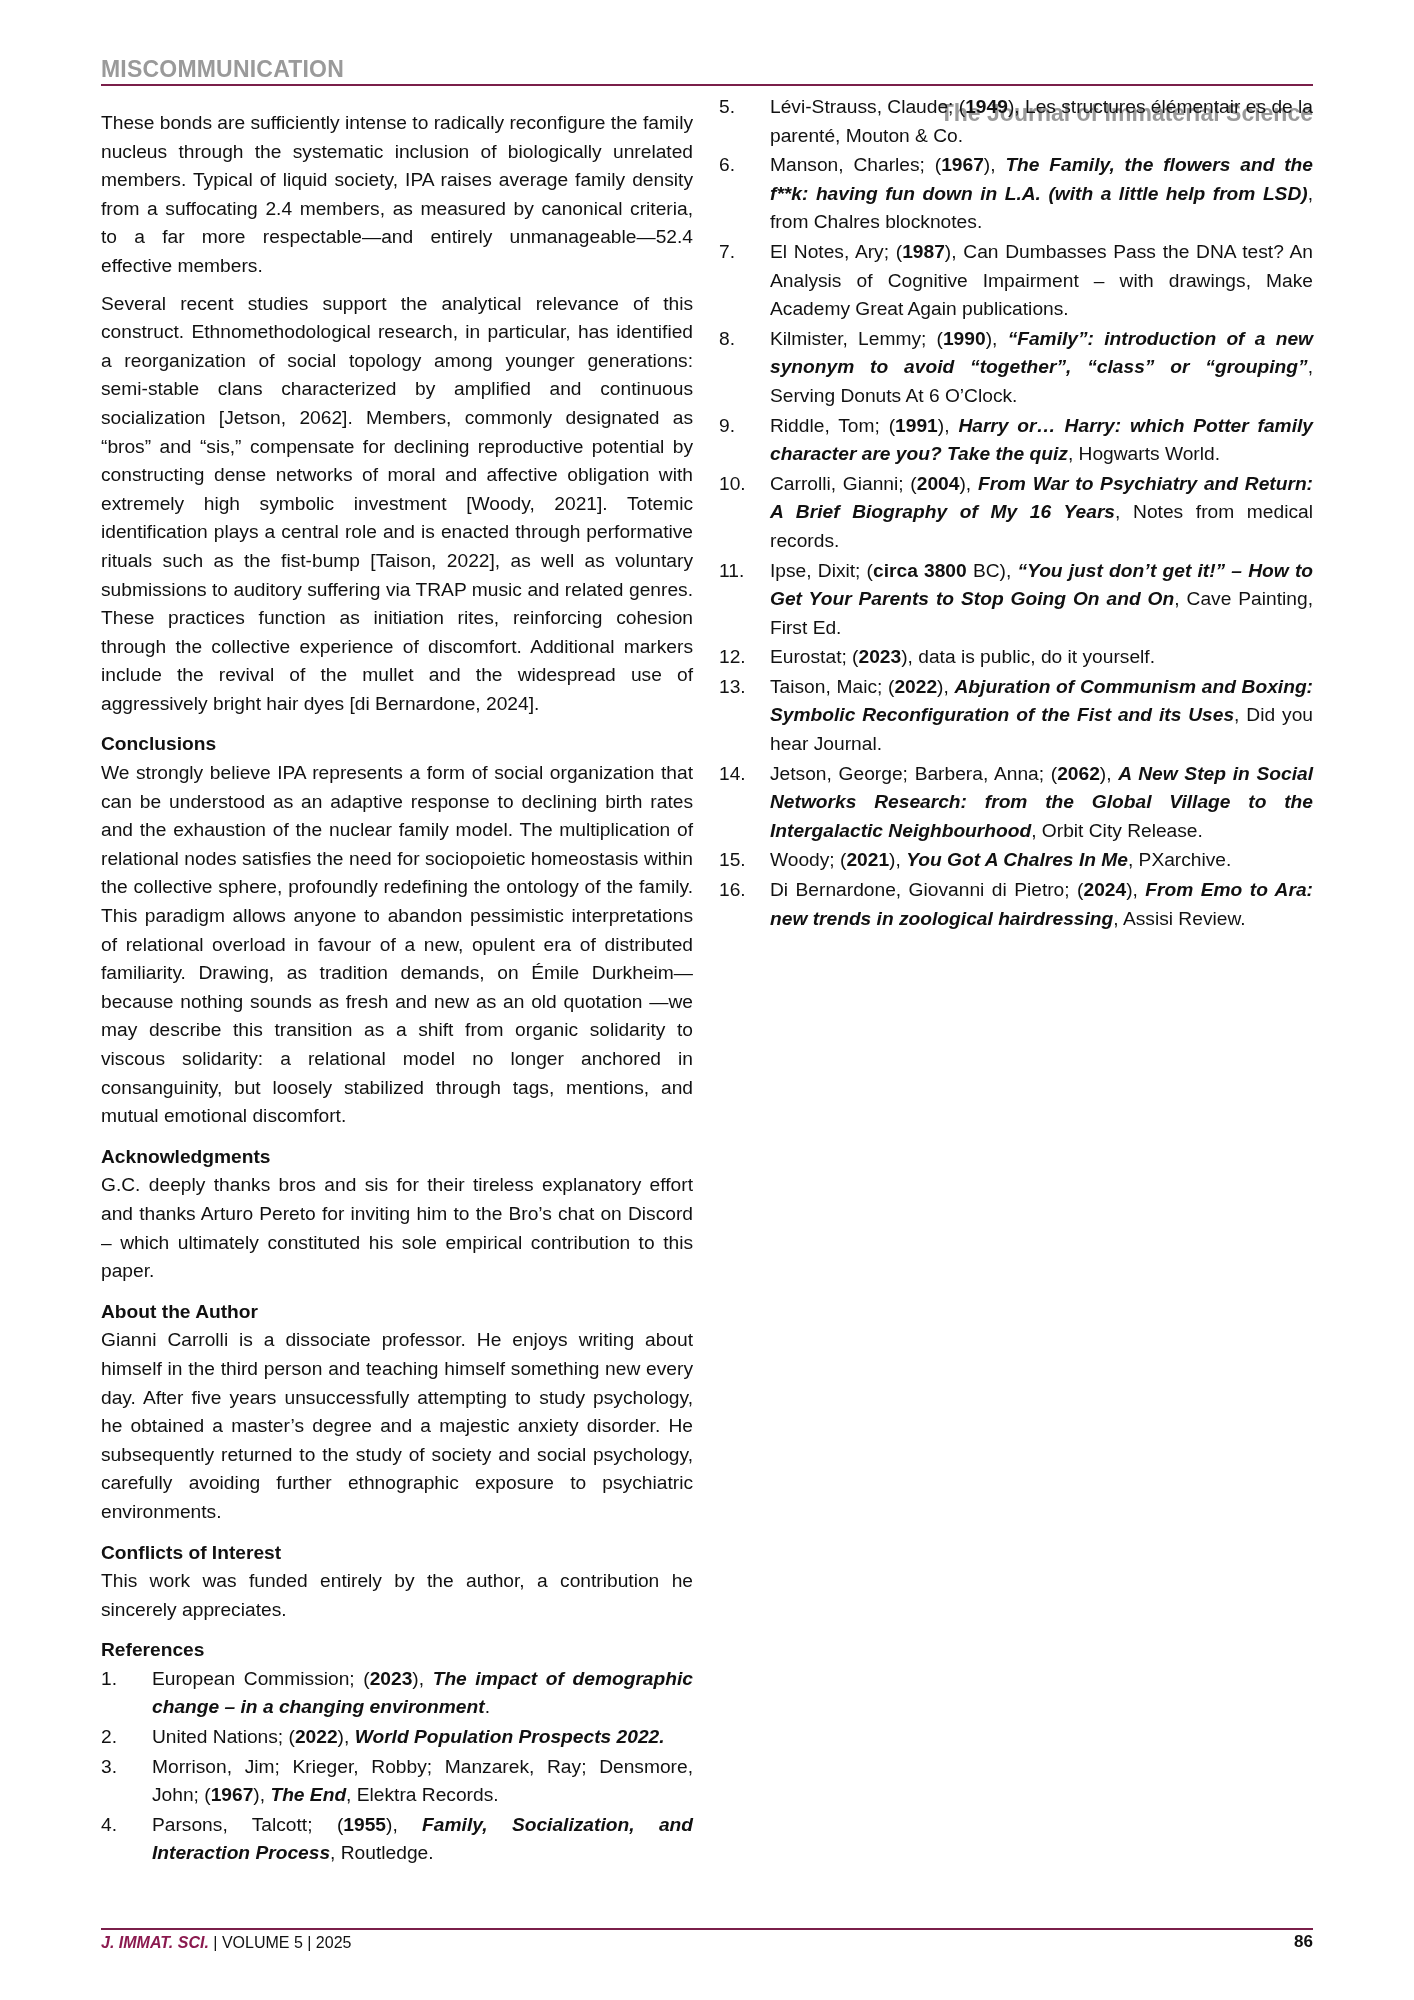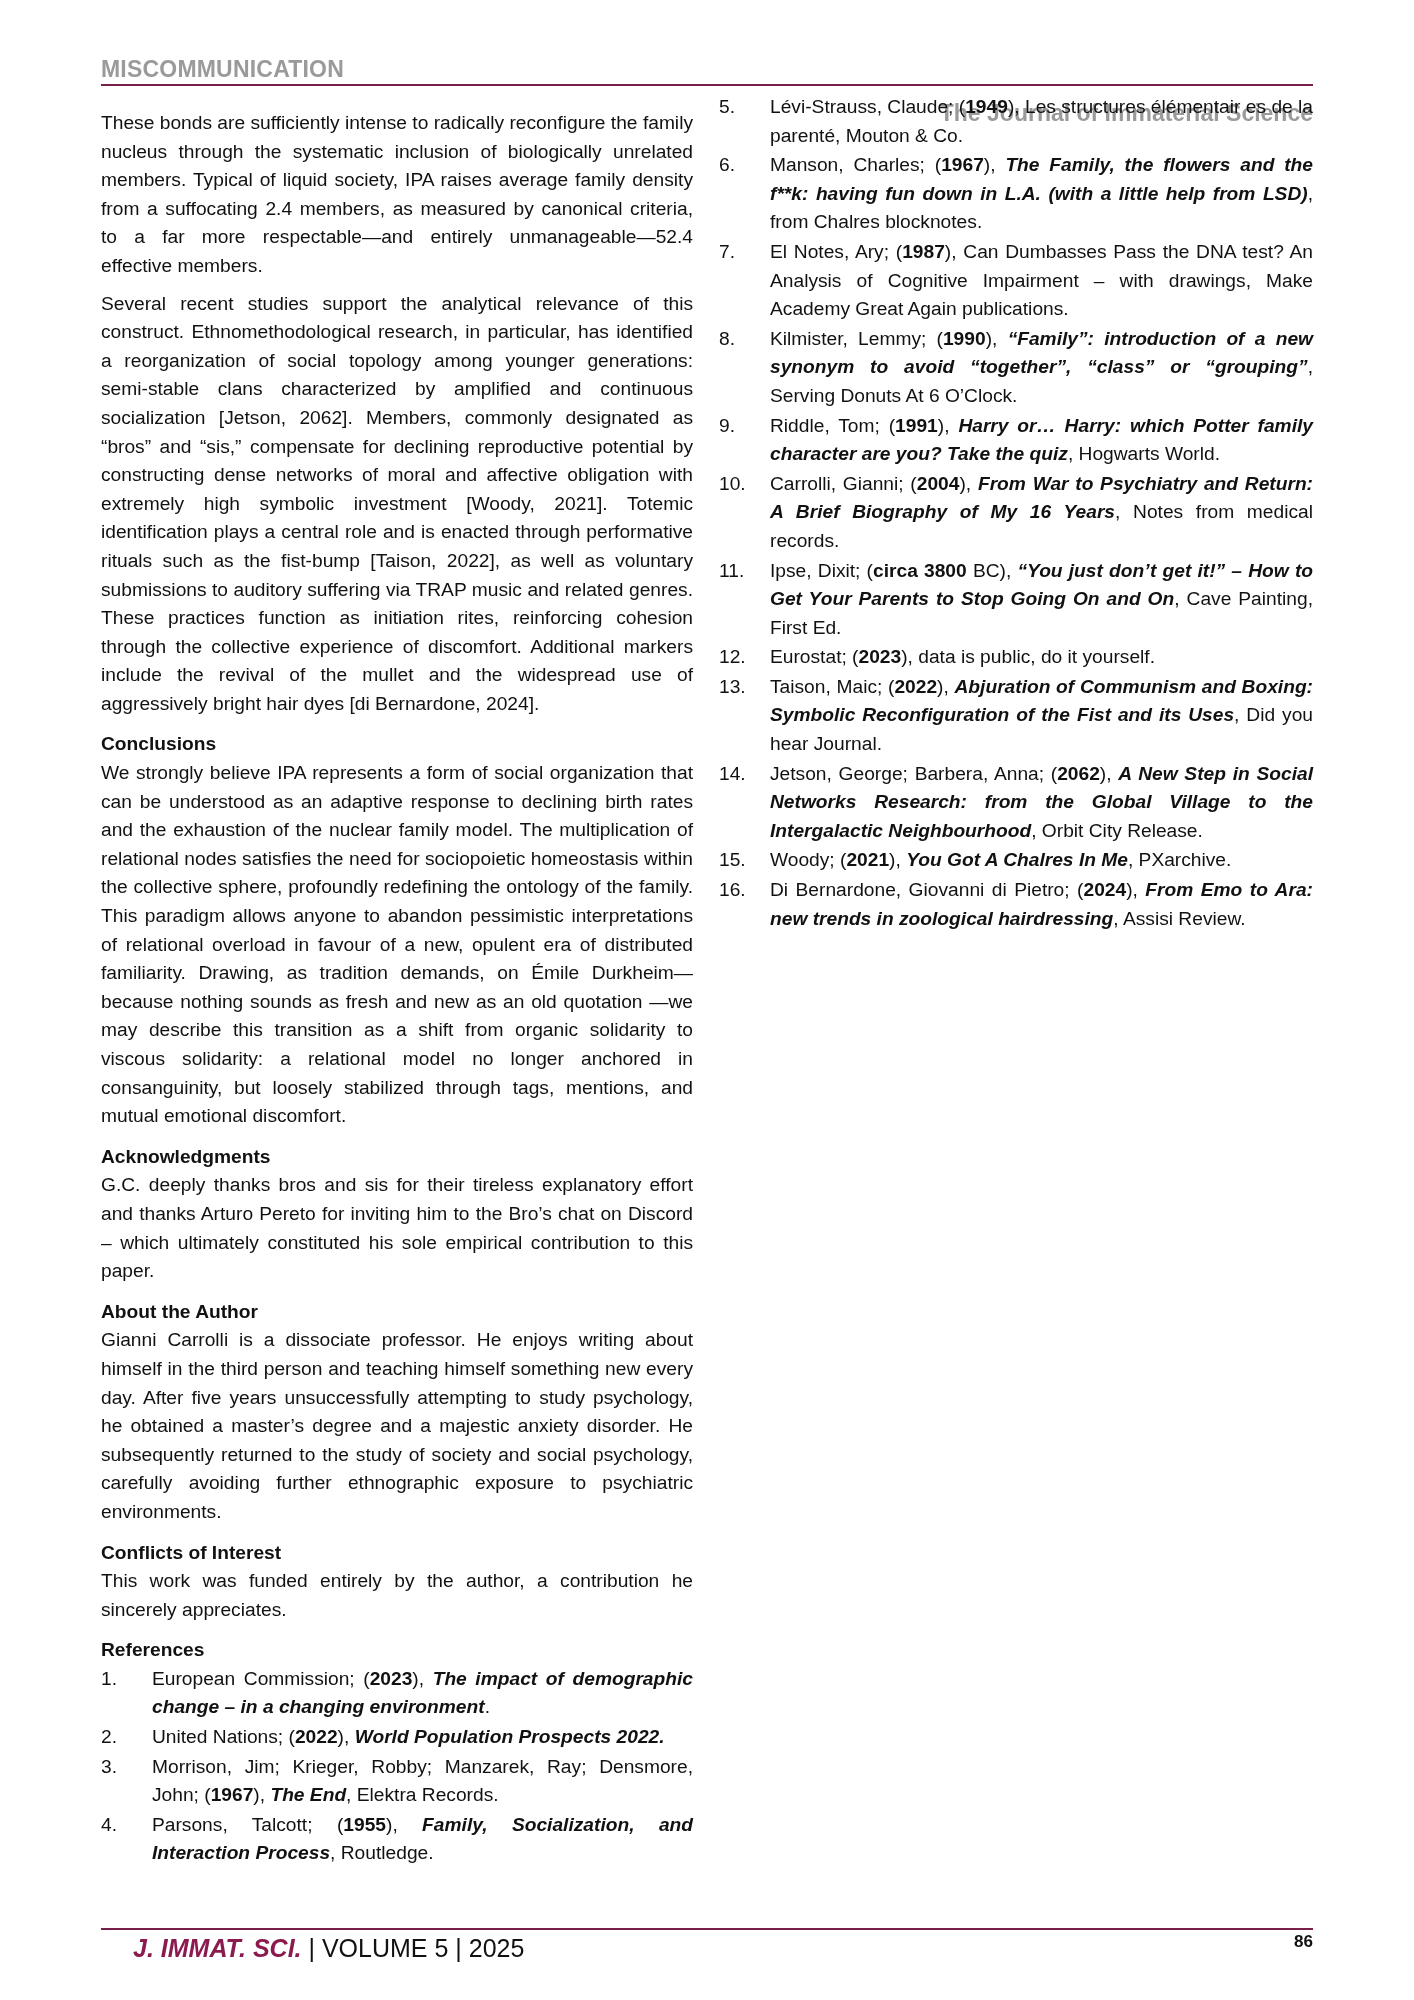--- a/index.html
+++ b/index.html
@@ -13,21 +13,21 @@
   .col.right { left: 719px; width: 594px; }
   p { margin: 0 0 9px 0; text-align: justify; }
   h3 { margin: 12px 0 0 0; font-size: 19.2px; font-weight: bold; line-height: 28.6px; }
   .ref { display: flex; text-align: justify; }
   .ref .num { width: 51px; flex: 0 0 51px; }
   .ref .txt { flex: 1; text-align: justify; }
   .ref + .ref { margin-top: 1px; }
   i { font-style: italic; font-weight: bold; }
   b { font-weight: bold; }
   .footer { position: absolute; left: 101px; right: 101px; top: 1928px; border-top: 2px solid #7a1f4a; height: 30px; }
-  .footer .journal { position: absolute; left: 0; top: 4px; font-size: 25px; margin-left: 32px; }
+  .footer .journal { position: absolute; left: 0; top: 4px; font-size: 16px; }
   .footer .abbr { color: #8b1a4f; font-weight: bold; font-style: italic; }
   .footer .page { position: absolute; right: 0; top: 2px; font-weight: bold; font-size: 17px; }
 </style>
 </head>
 <body>
 
 <div class="header">
   <span class="left">MISCOMMUNICATION</span>
   <span class="right">The Journal of Immaterial Science</span>
 </div>

